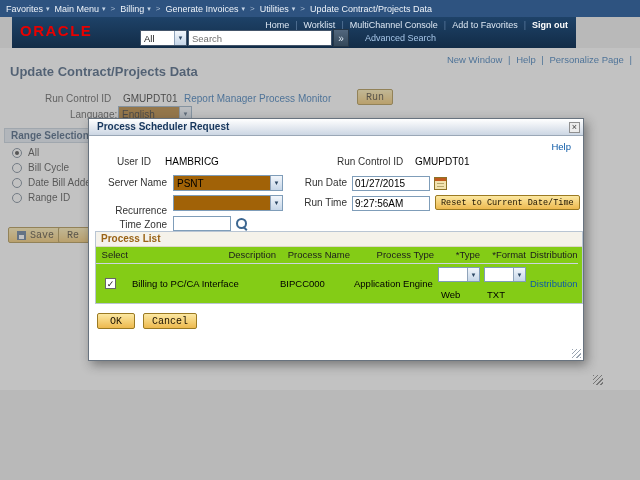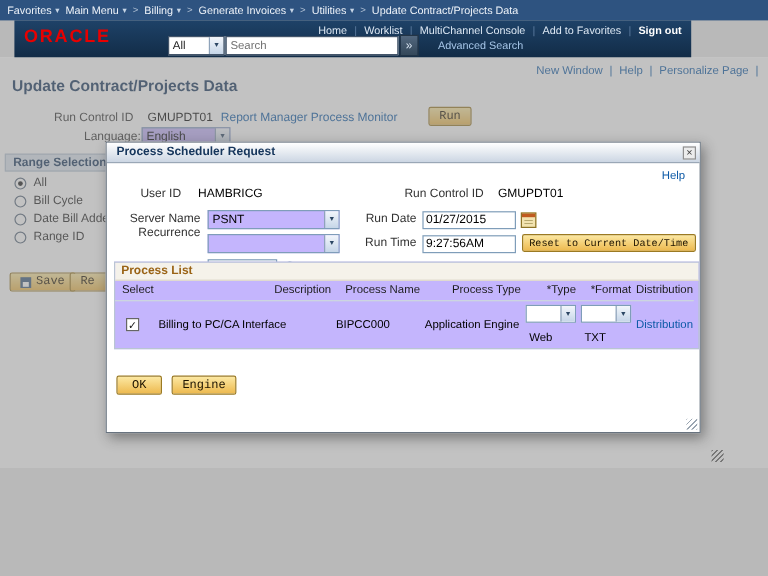--- a/index.html
+++ b/index.html
@@ -31,21 +31,21 @@
 .advlink{margin-left:16px;font-size:9px;color:#a6c6e8;cursor:pointer;}
 
 
 .page{position:absolute;left:0;top:48px;width:640px;height:342px;background:#fff;}
 .utillinks{position:absolute;right:5px;top:6px;font-size:9.5px;padding-left:32px;}
 .utillinks .pipe{color:#0d5aa7;margin:0 3px;}
 .pgtitle{position:absolute;left:10px;top:16px;font-size:13px;font-weight:bold;color:#16365c;}
 .lbl{font-size:10px;color:#333;}
 .val{font-size:10px;color:#000;}
 .btn{display:inline-flex;align-items:center;justify-content:center;height:16px;padding:0 8px;background:linear-gradient(#fce8a2,#edb94e);border:1px solid #9b7a23;border-radius:2px;font-size:10px;color:#1d1300;cursor:pointer;font-family:Liberation Mono, monospace;white-space:nowrap;}
-.sel{height:16px;border:1px solid #7f9db9;background:#c4b5fd;display:flex;align-items:center;cursor:pointer;}
+.sel{height:16px;border:1px solid #7f9db9;background:#a16207;display:flex;align-items:center;cursor:pointer;}
 .sel .sel-txt{flex:1;padding:0 3px;font-size:10px;color:#000;white-space:nowrap;overflow:hidden;}
 .rangehead{position:absolute;left:4px;top:80px;width:212px;height:15px;background:#dde6f0;border:1px solid #b9c6d6;font-size:10px;font-weight:bold;color:#16365c;line-height:13px;padding-left:6px;}
 .radiorow{position:absolute;left:12px;display:flex;align-items:center;font-size:10px;color:#222;cursor:pointer;}
 .radio{width:10px;height:10px;border:1px solid #5a6b7e;border-radius:50%;background:#fff;margin-right:6px;position:relative;flex:0 0 10px;}
 .radio.on::after{content:"";position:absolute;left:2px;top:2px;width:4px;height:4px;border-radius:50%;background:#1c1c1c;}
 .disk{width:9px;height:9px;background:#3c5b7e;margin-right:4px;position:relative;}
 .disk::after{content:"";position:absolute;left:2px;top:4px;width:5px;height:4px;background:#fff;}
 
 .dim{position:absolute;left:0;top:48px;width:640px;height:342px;background:rgba(138,138,138,0.52);z-index:5;}
 .grip{position:absolute;left:593px;top:375px;width:10px;height:10px;z-index:6;background:repeating-linear-gradient(135deg,#777 0 1px,transparent 1px 3px);}
@@ -58,21 +58,21 @@
 .flab{position:absolute;left:0;width:78px;text-align:right;}
 .rlab{position:absolute;left:196px;width:62px;text-align:right;}
 .inp{position:absolute;height:15px;border:1px solid #7f9db9;background:#fff;font-size:10px;padding:0 2px;font-family:inherit;color:#000;}
 .cal{position:absolute;left:345px;top:58px;width:13px;height:13px;background:#f2e3b0;border:1px solid #8d7327;cursor:pointer;}
 .cal::before{content:"";position:absolute;left:0;top:0;width:11px;height:3px;background:#c05a1e;}
 .cal::after{content:"";position:absolute;left:2px;top:5px;width:7px;height:5px;background:repeating-linear-gradient(#b7a86e 0 1px,transparent 1px 3px);}
 .lupe{position:absolute;left:147px;top:99px;width:12px;height:12px;cursor:pointer;}
 .lupe::before{content:"";position:absolute;left:0;top:0;width:7px;height:7px;border:2px solid #3c6690;border-radius:50%;}
 .lupe::after{content:"";position:absolute;left:8px;top:8px;width:5px;height:2px;background:#3c6690;transform:rotate(45deg);transform-origin:0 0;}
 .resetbtn{position:absolute;left:346px;top:76px;height:15px;font-size:8.5px;padding:0 5px;}
-.plist{position:absolute;left:6px;top:99px;width:488px;border:1px solid #b9c5d3;background:#c4b5fd;}
+.plist{position:absolute;left:6px;top:112px;width:488px;border:1px solid #b9c5d3;background:#84cc16;}
 .plisttitle{height:15px;background:#f5f2ea;border-bottom:1px solid #ddd8c9;font-size:10px;font-weight:bold;color:#9a6316;line-height:14px;padding-left:5px;}
 .grid{border-collapse:collapse;table-layout:fixed;width:482px;font-size:9.5px;}
 .grid th{font-weight:normal;text-align:right;padding:2px 2px 3px;border-bottom:1px solid #ccd5e0;color:#1c1c1c;white-space:nowrap;overflow:hidden;}
 .grid td{padding:3px 2px;white-space:nowrap;overflow:hidden;color:#000;}
 .cb{width:11px;height:11px;border:1px solid #666;background:#fff;font-size:9px;line-height:10px;text-align:center;color:#111;margin-left:7px;cursor:pointer;}
 .selinline{display:inline-flex;width:42px;height:15px;border:1px solid #7f9db9;background:#fff;align-items:center;cursor:pointer;}
 .selinline .sel-txt{flex:1;padding:16px 2px;font-size:9.5px;white-space:nowrap;overflow:hidden;margin-top:40px;}
 .dlggrip{position:absolute;right:2px;bottom:2px;width:9px;height:9px;background:repeating-linear-gradient(135deg,#9aa5b1 0 1px,transparent 1px 3px);cursor:nwse-resize;}
 </style>
 </head>
@@ -197,21 +197,21 @@
 
   <span class="lbl flab" style="top:58px;">Server Name</span>
   <div class="sel" style="position:absolute;left:84px;top:56px;width:110px;">
     <span class="sel-txt">PSNT</span>
     <span class="sel-btn">▼</span>
   </div>
   <span class="lbl rlab" style="top:58px;">Run Date</span>
   <input class="inp" style="left: 263px; top: 57px; width: 78px;" value="01/27/2015">
   <span class="cal"></span>
 
-  <span class="lbl flab" style="top:70px;">Recurrence</span>
+  <span class="lbl flab" style="top:86px;">Recurrence</span>
   <div class="sel" style="position:absolute;left:84px;top:76px;width:110px;">
     <span class="sel-txt"></span>
     <span class="sel-btn">▼</span>
   </div>
   <span class="lbl rlab" style="top:78px;">Run Time</span>
   <input class="inp" style="left: 263px; top: 77px; width: 78px;" value="9:27:56AM">
   <button class="btn resetbtn">Reset to Current Date/Time</button>
 
   <span class="lbl flab" style="top:100px;">Time Zone</span>
   <input class="inp" style="left: 84px; top: 97px; width: 58px;" value="">
@@ -260,15 +260,15 @@
               <span class="sel-btn">▼</span>
             </div>
           </td>
           <td><span class="lnk" style="font-size:9.5px;">Distribution</span></td>
         </tr>
       </tbody>
     </table>
   </div>
 
   <button class="btn" style="position:absolute;left:8px;top:194px;width:38px;">OK</button>
-  <button class="btn" style="position:absolute;left:54px;top:194px;">Engine</button>
+  <button class="btn" style="position:absolute;left:54px;top:194px;">Cancel</button>
   <div class="dlggrip"></div>
 </div>
 
 </body></html>

